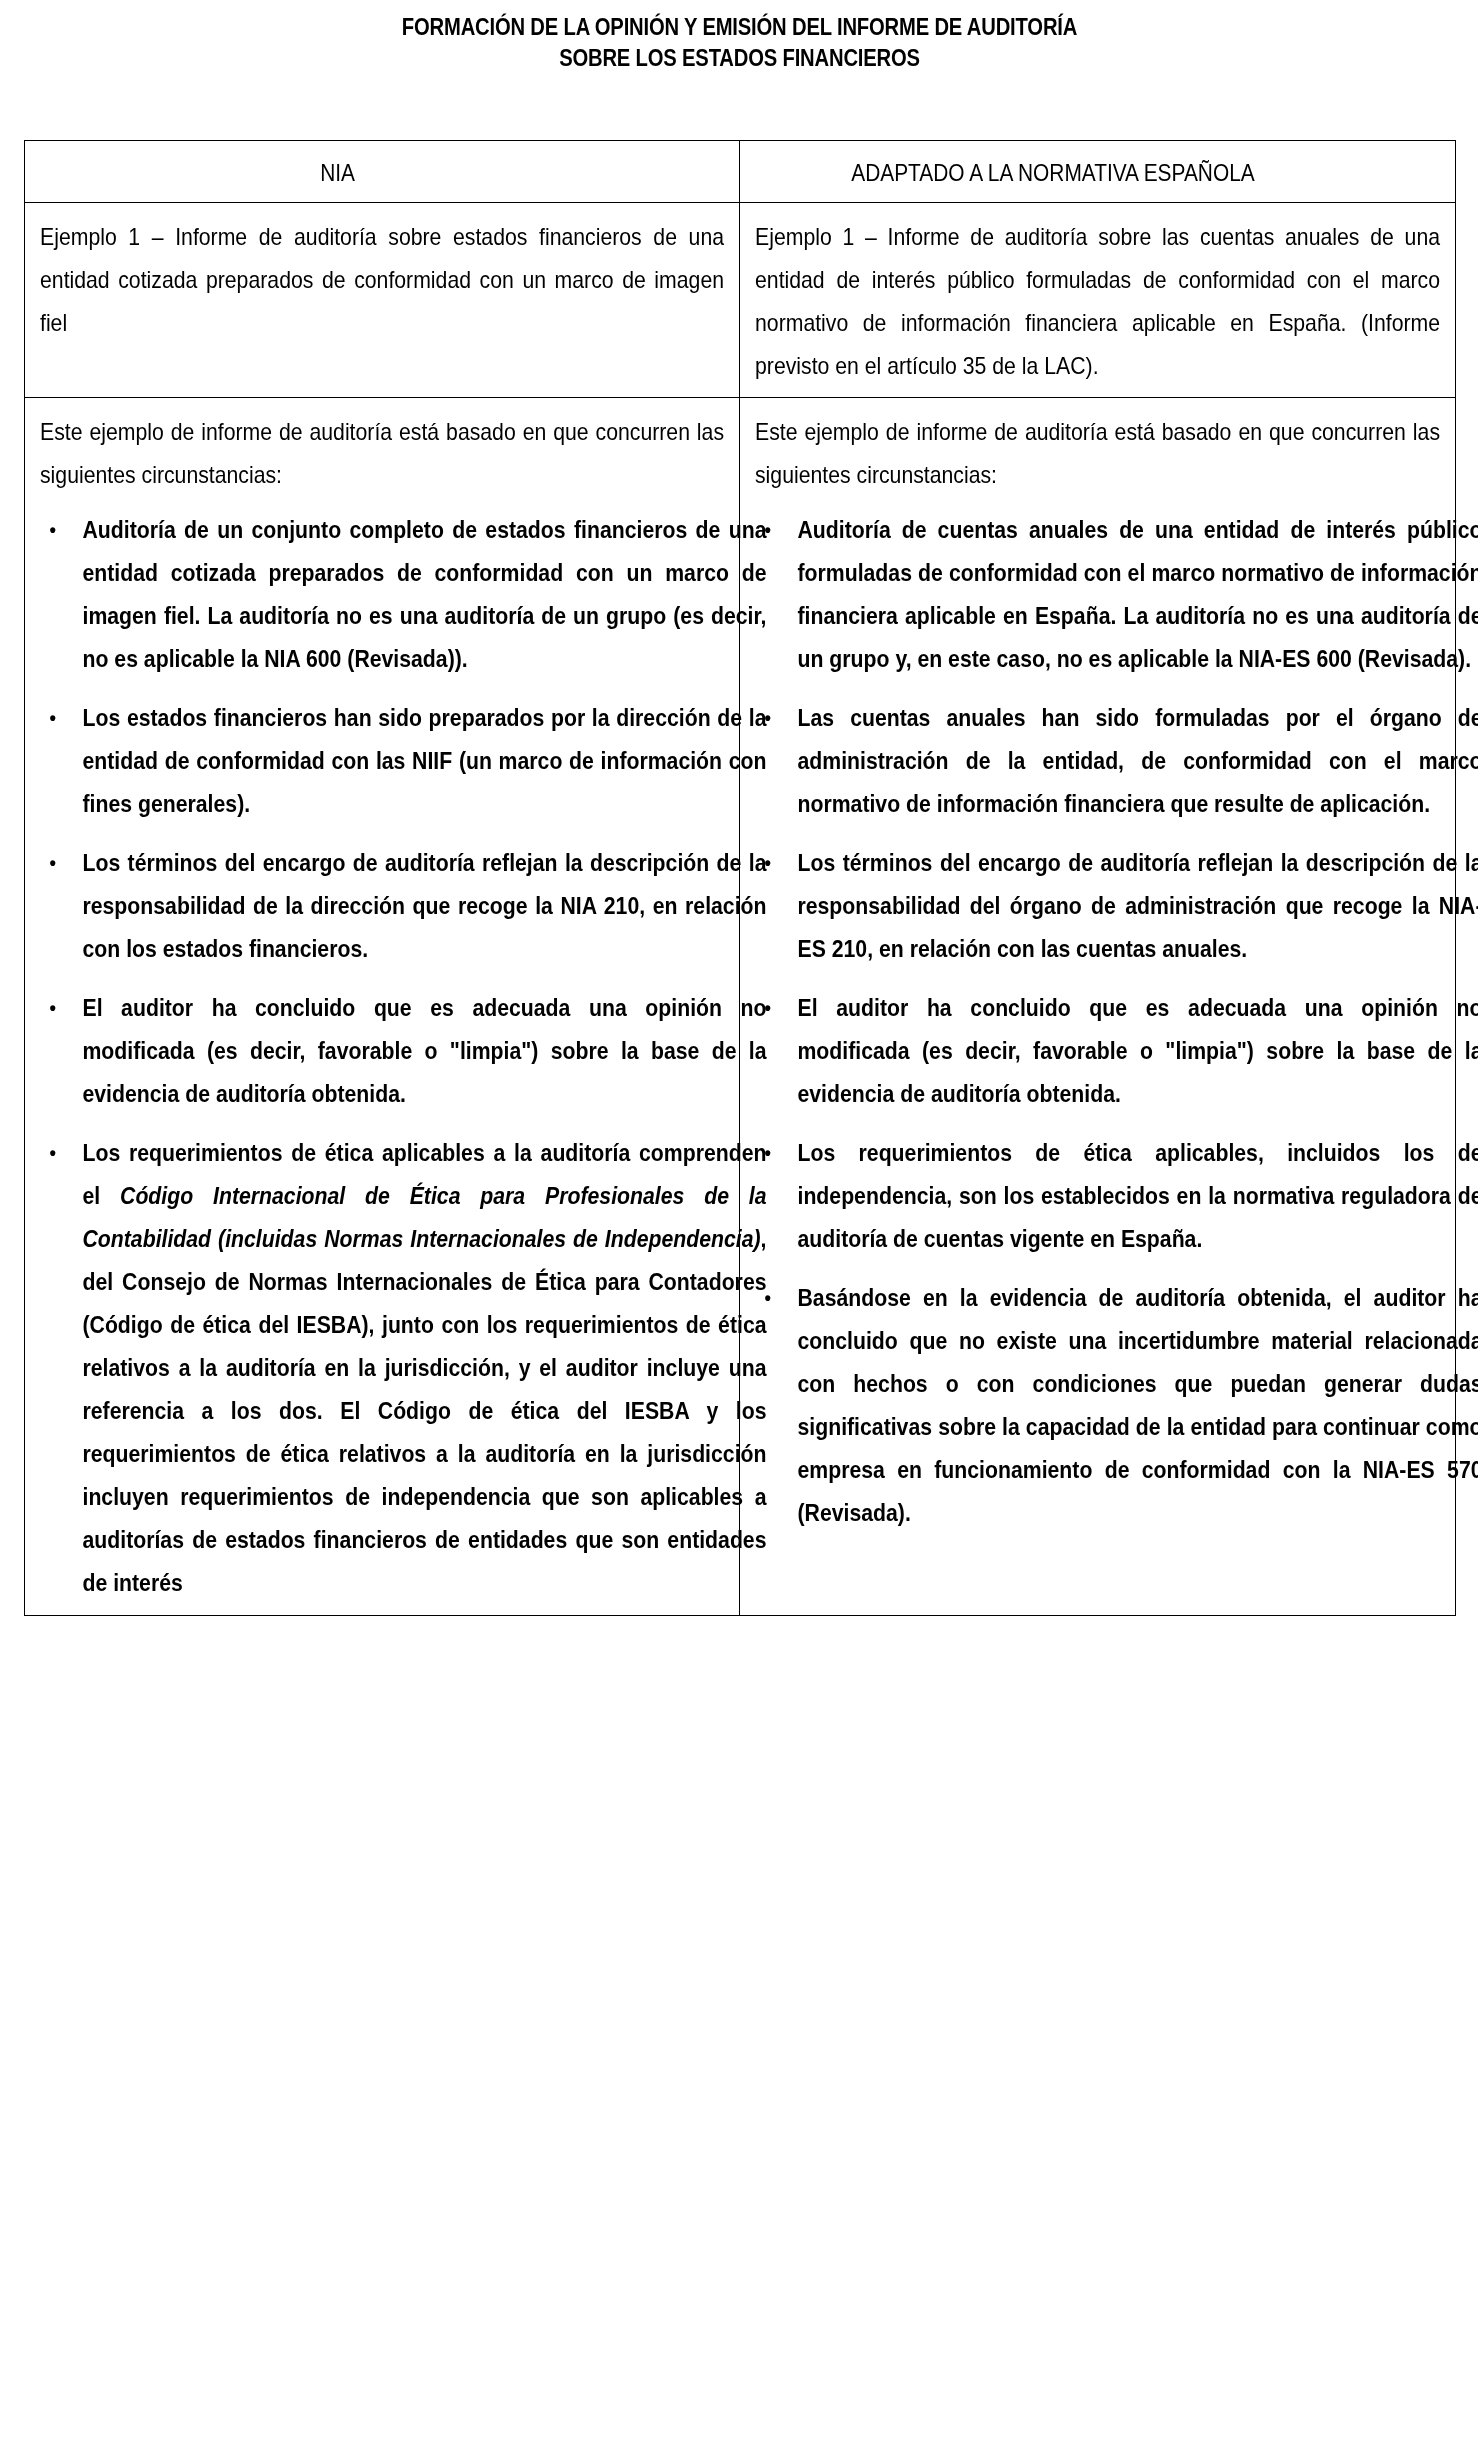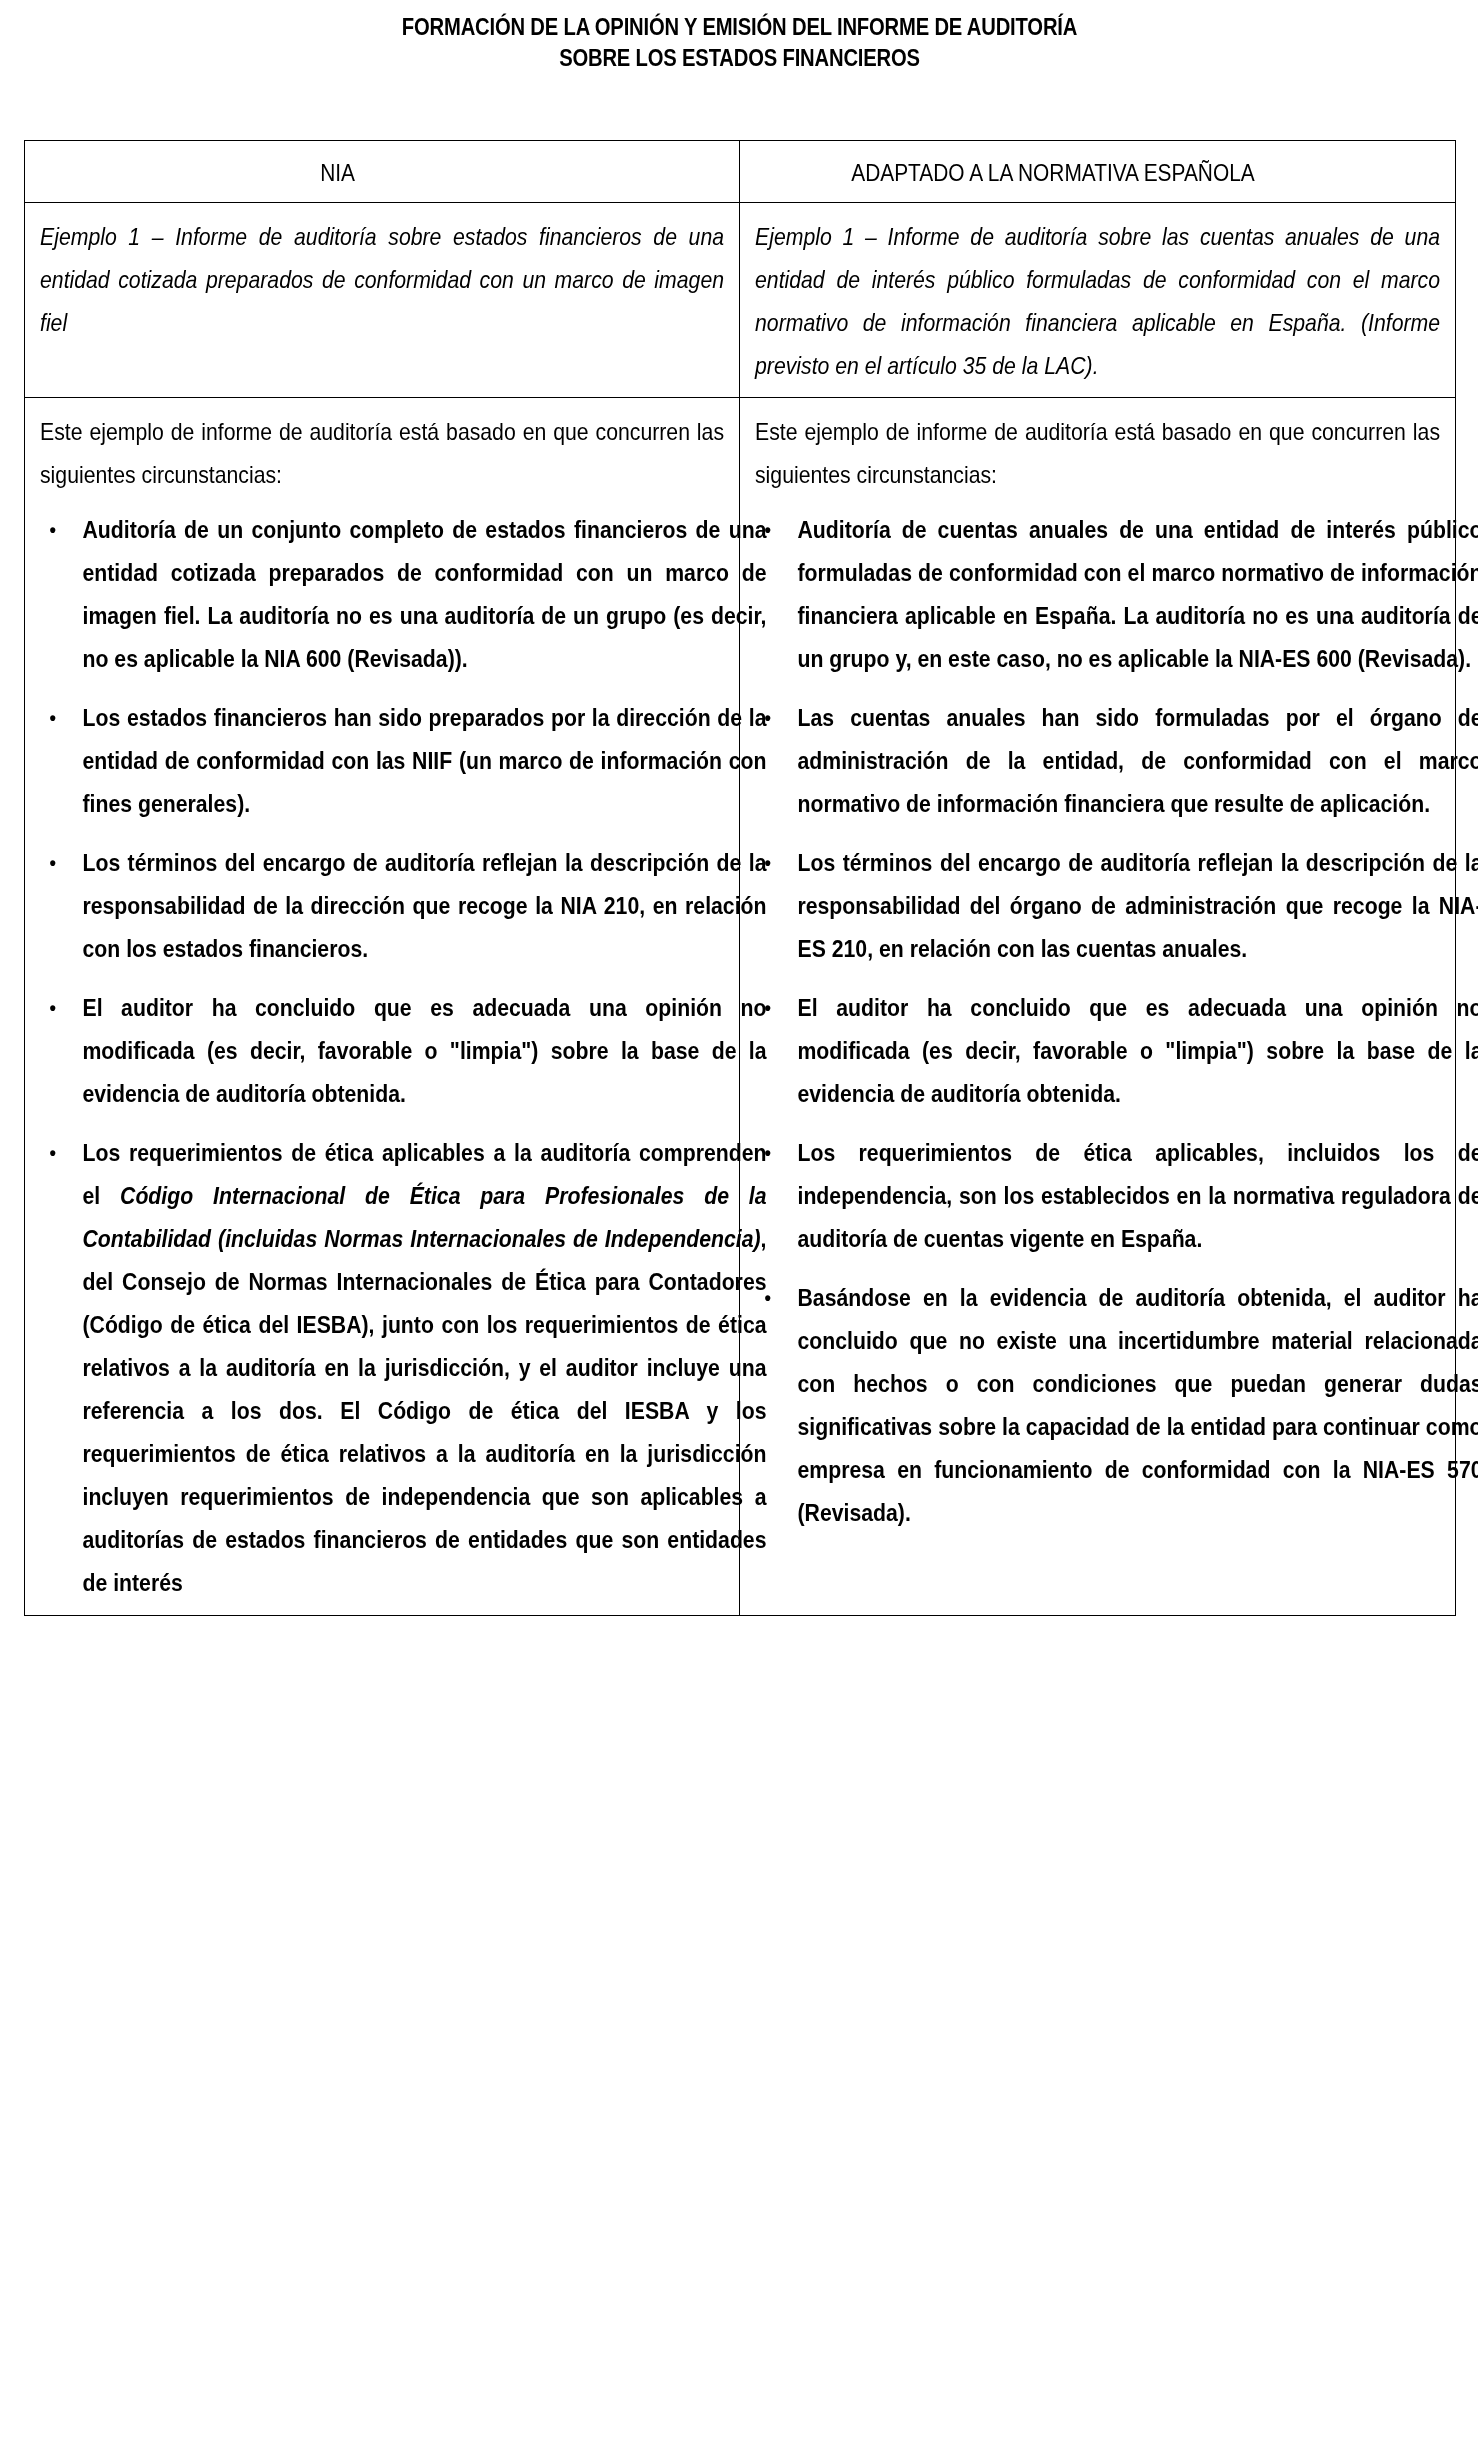--- a/index.html
+++ b/index.html
@@ -114,21 +114,21 @@
     left: 10.6px;
     top: 0;
     font-size: 21px;
     line-height: 43px;
   }
   ul.bullets li .it {
     font-style: italic;
   }
 
   
-  tr.row-title td { height: 177px; font-style: italic; }
+  tr.row-title td { height: 177px; }
 </style>
 </head>
 <body>
 
 <div class="page">
 
   <div class="doc-header">
     <div class="hline">FORMACIÓN DE LA OPINIÓN Y EMISIÓN DEL INFORME DE AUDITORÍA</div>
     <div class="hline">SOBRE LOS ESTADOS FINANCIEROS</div>
   </div>

